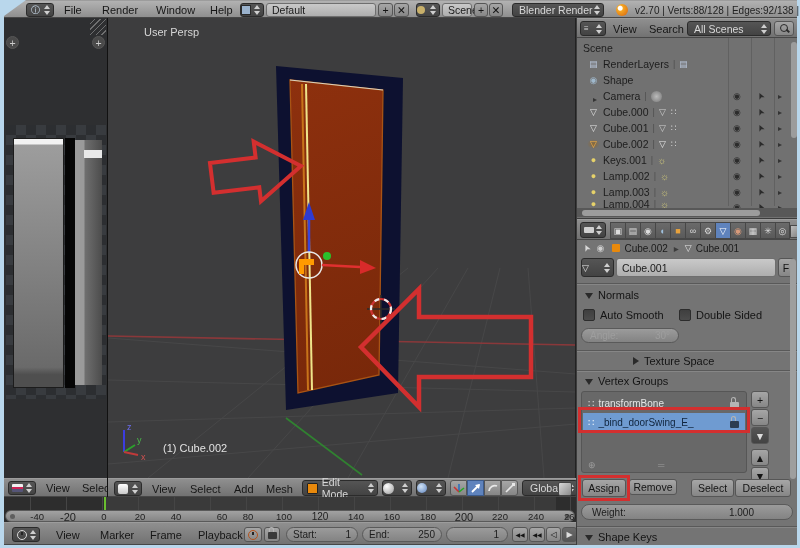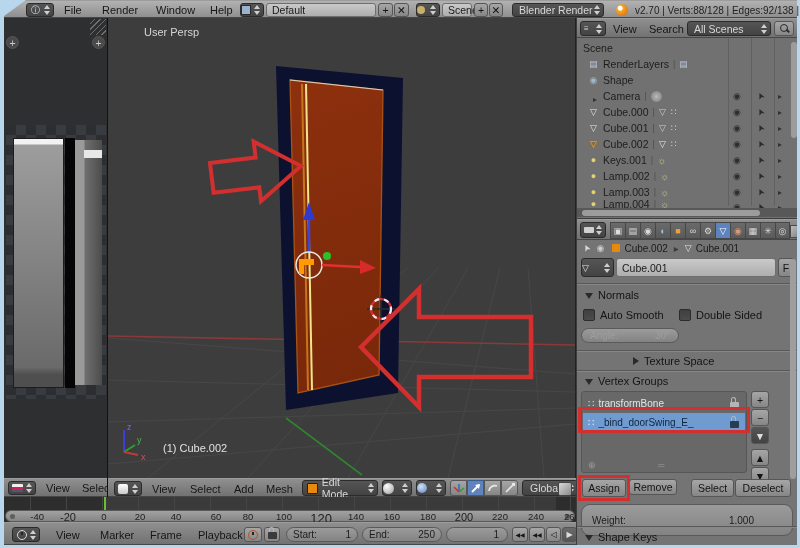--- a/index.html
+++ b/index.html
@@ -213,24 +213,24 @@
     <div class="abs" style="left:1px;top:13px;width:570px;height:12px;background:linear-gradient(#a2a2a2,#858585);border-radius:6px;border:1px solid #5a5a5a;box-sizing:border-box;">
       <span class="abs" style="left:4px;top:3px;width:5px;height:5px;border-radius:50%;background:#5e5e5e;"></span>
       <span class="abs" style="right:4px;top:3px;width:5px;height:5px;border-radius:50%;background:#5e5e5e;"></span>
     </div>
     <div>
       <span class="abs" style="left:16px;top:14px;width:24px;text-align:right;font-size:9.5px;color:#222;">-40</span>
       <span class="abs" style="left:52px;top:14px;width:24px;text-align:center;font-size:11px;color:#222;">-20</span>
       <span class="abs" style="left:88px;top:14px;width:24px;text-align:center;font-size:9.5px;color:#222;">0</span>
       <span class="abs" style="left:124px;top:14px;width:24px;text-align:center;font-size:9.5px;color:#222;">20</span>
       <span class="abs" style="left:160px;top:14px;width:24px;text-align:center;font-size:9.5px;color:#222;">40</span>
-      <span class="abs" style="left:200px;top:14px;width:24px;text-align:center;font-size:9.5px;color:#222;">60</span>
+      <span class="abs" style="left:206px;top:14px;width:24px;text-align:center;font-size:9.5px;color:#222;">60</span>
       <span class="abs" style="left:232px;top:14px;width:24px;text-align:center;font-size:9.5px;color:#222;">80</span>
       <span class="abs" style="left:268px;top:14px;width:24px;text-align:center;font-size:9.5px;color:#222;">100</span>
-      <span class="abs" style="left:304px;top:14px;width:24px;text-align:right;font-size:13px;color:#222;">120</span>
+      <span class="abs" style="left:304px;top:14px;width:24px;text-align:center;font-size:10px;color:#222;">120</span>
       <span class="abs" style="left:340px;top:14px;width:24px;text-align:center;font-size:9.5px;color:#222;">140</span>
       <span class="abs" style="left:376px;top:14px;width:24px;text-align:center;font-size:9.5px;color:#222;">160</span>
       <span class="abs" style="left:412px;top:14px;width:24px;text-align:center;font-size:9.5px;color:#222;">180</span>
       <span class="abs" style="left:448px;top:14px;width:24px;text-align:center;font-size:11px;color:#222;">200</span>
       <span class="abs" style="left:484px;top:14px;width:24px;text-align:center;font-size:9.5px;color:#222;">220</span>
       <span class="abs" style="left:520px;top:14px;width:24px;text-align:center;font-size:9.5px;color:#222;">240</span>
       <span class="abs" style="left:556px;top:14px;width:24px;text-align:center;font-size:9.5px;color:#222;">260</span>
     </div>
     <div class="abs hdr" style="left:0;top:25px;width:572px;height:23px;">
       <div class="abs ddark" style="left:8px;top:4px;width:28px;height:15px;padding-left:4px;">
@@ -458,21 +458,21 @@
     <div class="abs btn" style="left:174px;top:208px;width:18px;height:17px;background:linear-gradient(#555,#434343);color:#ddd;">▼</div>
     <div class="abs btn" style="left:174px;top:230px;width:18px;height:17px;">▲</div>
     <div class="abs btn" style="left:174px;top:248px;width:18px;height:17px;">▼</div>
 
     <div class="abs btn" style="left:5px;top:260px;width:44px;height:18px;">Assign</div>
     <div class="abs btn" style="left:52px;top:260px;width:48px;height:16px;">Remove</div>
     <div class="abs btn" style="left:114px;top:260px;width:43px;height:18px;">Select</div>
     <div class="abs btn" style="left:158px;top:260px;width:56px;height:18px;">Deselect</div>
     <div class="abs redbox" style="left:1px;top:256px;width:52px;height:26px;"></div>
 
-    <div class="abs pill" style="left:4px;top:285px;width:212px;height:32px;padding:0 10px;">
+    <div class="abs pill" style="left:4px;top:285px;width:212px;height:16px;padding:0 10px;">
       <span>Weight:</span>
       <span style="margin-left:auto;margin-right:28px;">1.000</span>
     </div>
 
     <div class="abs sep" style="left:0;top:307px;width:221px;"></div>
     <div class="abs sect" style="left:8px;top:312px;"><span class="tri-d"></span><span>Shape Keys</span></div>
 
     <div class="abs" style="left:213px;top:40px;width:6px;height:220px;border-radius:3px;background:#9e9e9e;"></div>
   </div>
 </div>

